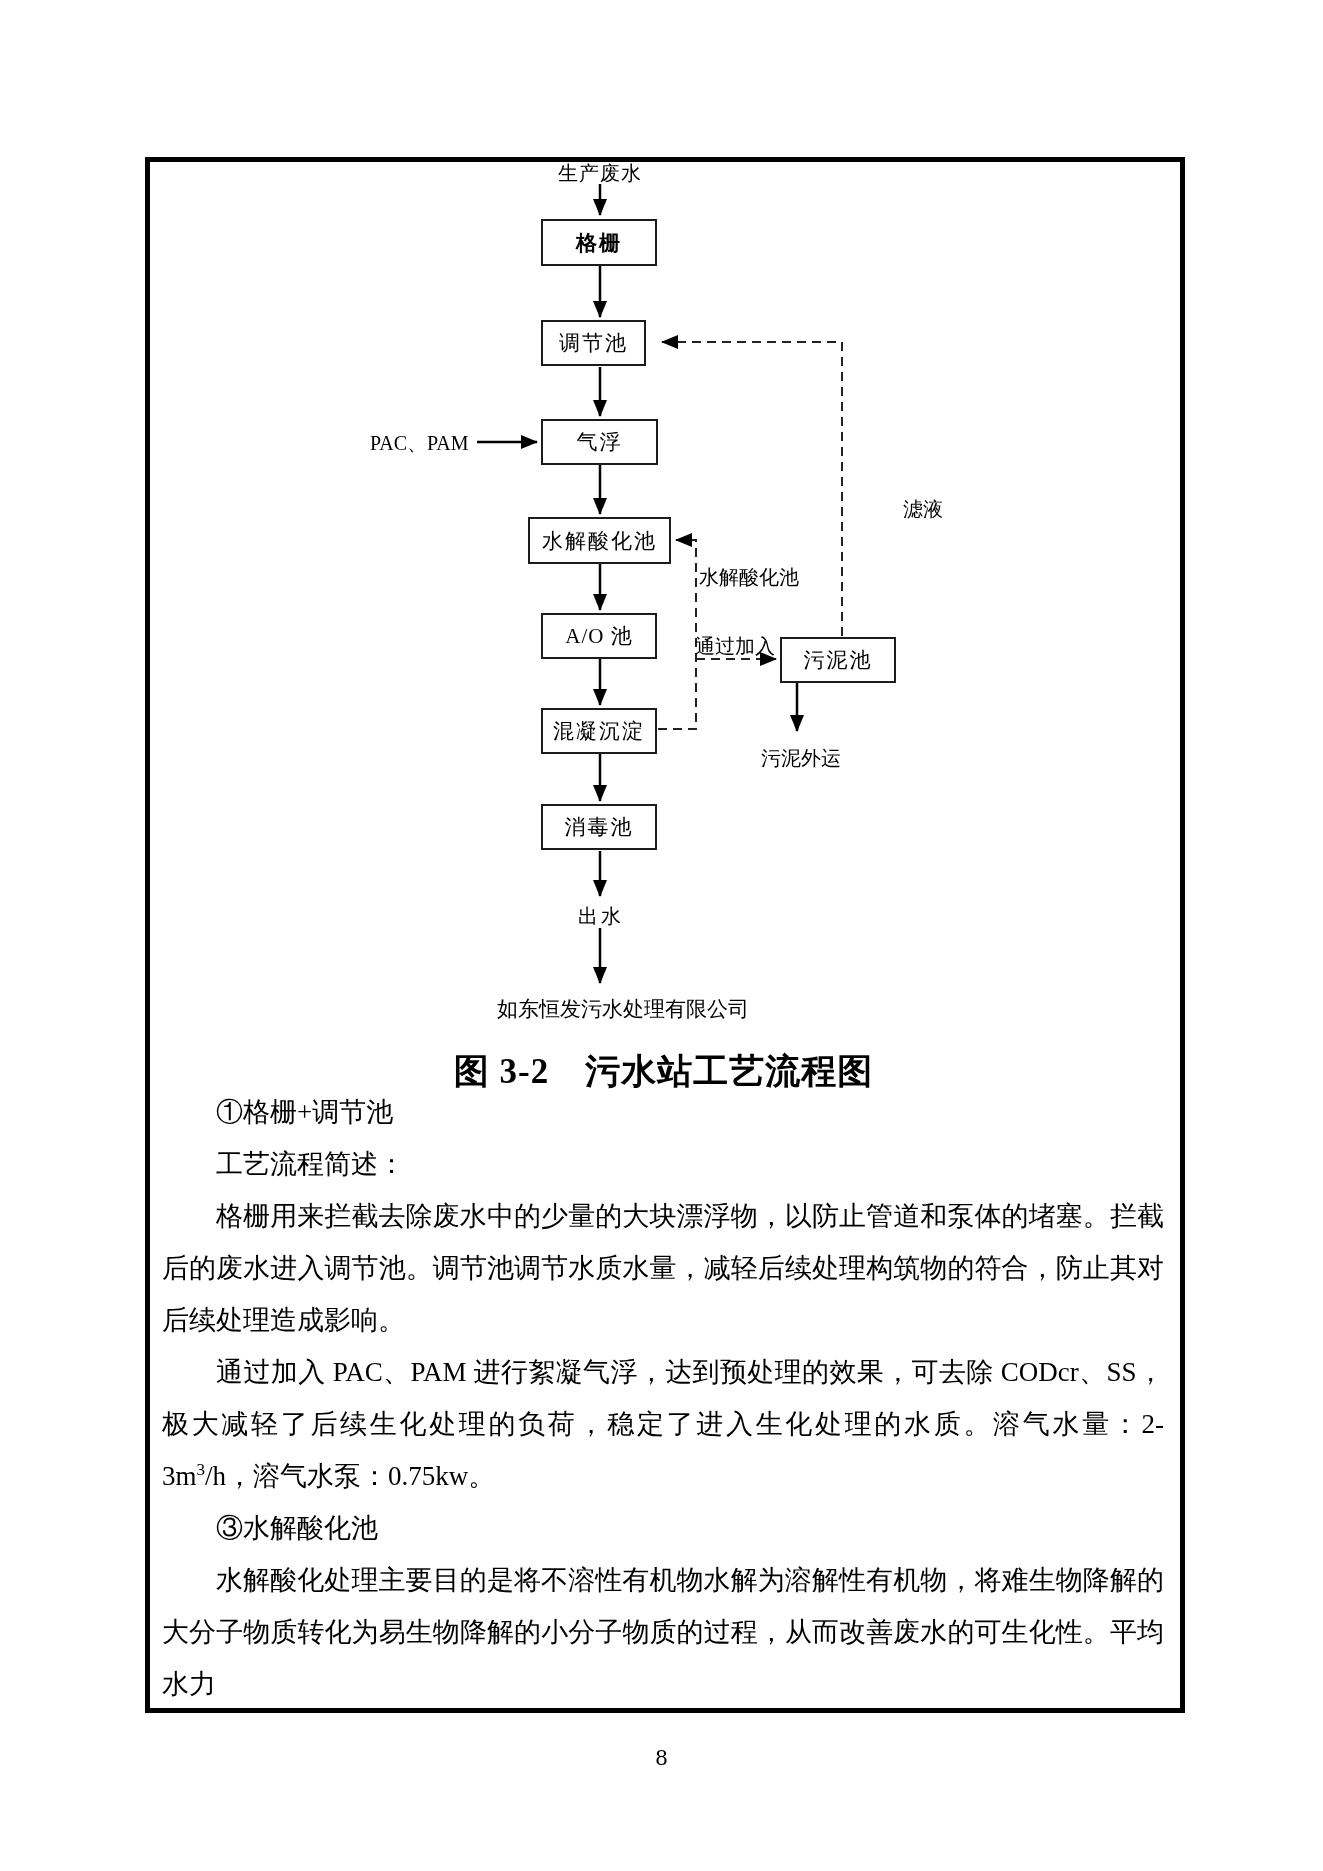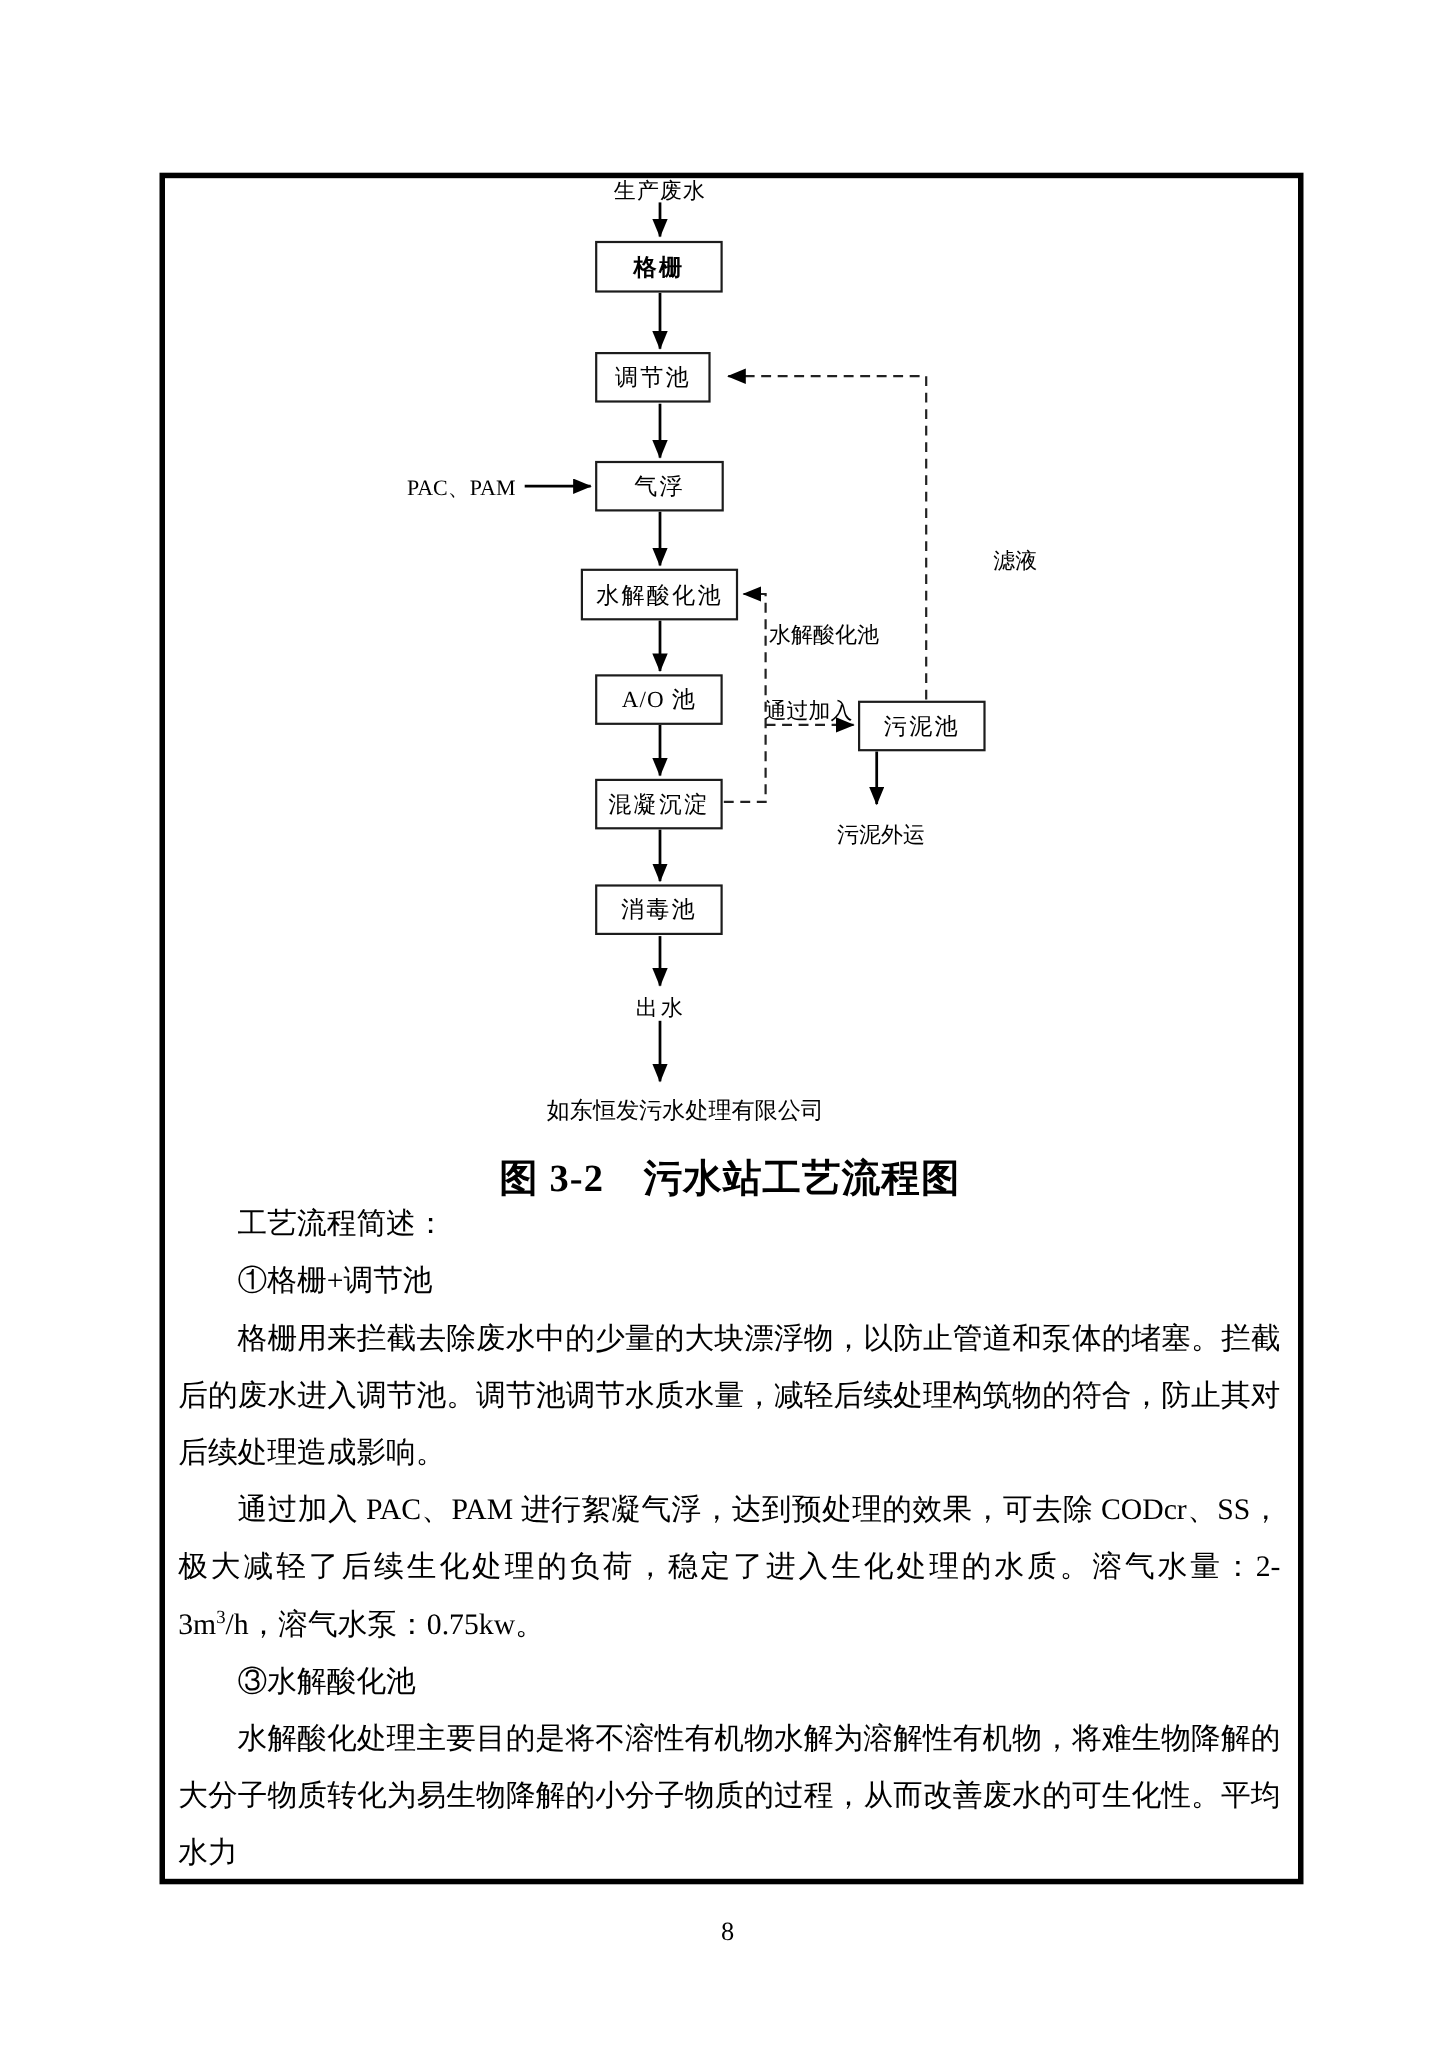--- a/index.html
+++ b/index.html
@@ -83,22 +83,22 @@
   <div class="flabel" style="left:855px; top:496px;margin-left:48px;">滤液</div>
   <div class="flabel" style="left:699px; top:564px;">水解酸化池</div>
   <div class="flabel" style="left:695px; top:633px;">通过加入</div>
   <div class="flabel" style="left:761px; top:745px;">污泥外运</div>
   <div class="flabel" style="left:578px; top:903px; letter-spacing:3px;">出水</div>
   <div class="flabel" style="left:497px; top:995px; font-size:21px;">如东恒发污水处理有限公司</div>
 
   <div class="caption">图 3-2　污水站工艺流程图</div>
 
   <div class="bodytext">
+    <p>①格栅+调节池</p>
     <p>工艺流程简述：</p>
-    <p>①格栅+调节池</p>
     <p>格栅用来拦截去除废水中的少量的大块漂浮物，以防止管道和泵体的堵塞。拦截后的废水进入调节池。调节池调节水质水量，减轻后续处理构筑物的符合，防止其对后续处理造成影响。</p>
     <p><span>通过加入 PAC、PAM 进行絮凝气浮，达到预处理的效果，可去除 CODcr、SS，极大减轻了后续生化处理的负荷，稳定了进入生化处理的水质。溶气水量：2-3m</span><sup>3</sup><span>/h，溶气水泵：0.75kw。</span></p>
     <p>③水解酸化池</p>
     <p>水解酸化处理主要目的是将不溶性有机物水解为溶解性有机物，将难生物降解的大分子物质转化为易生物降解的小分子物质的过程，从而改善废水的可生化性。平均水力</p>
   </div>
 
   <div class="pagenum">8</div>
 
 </div>
 

